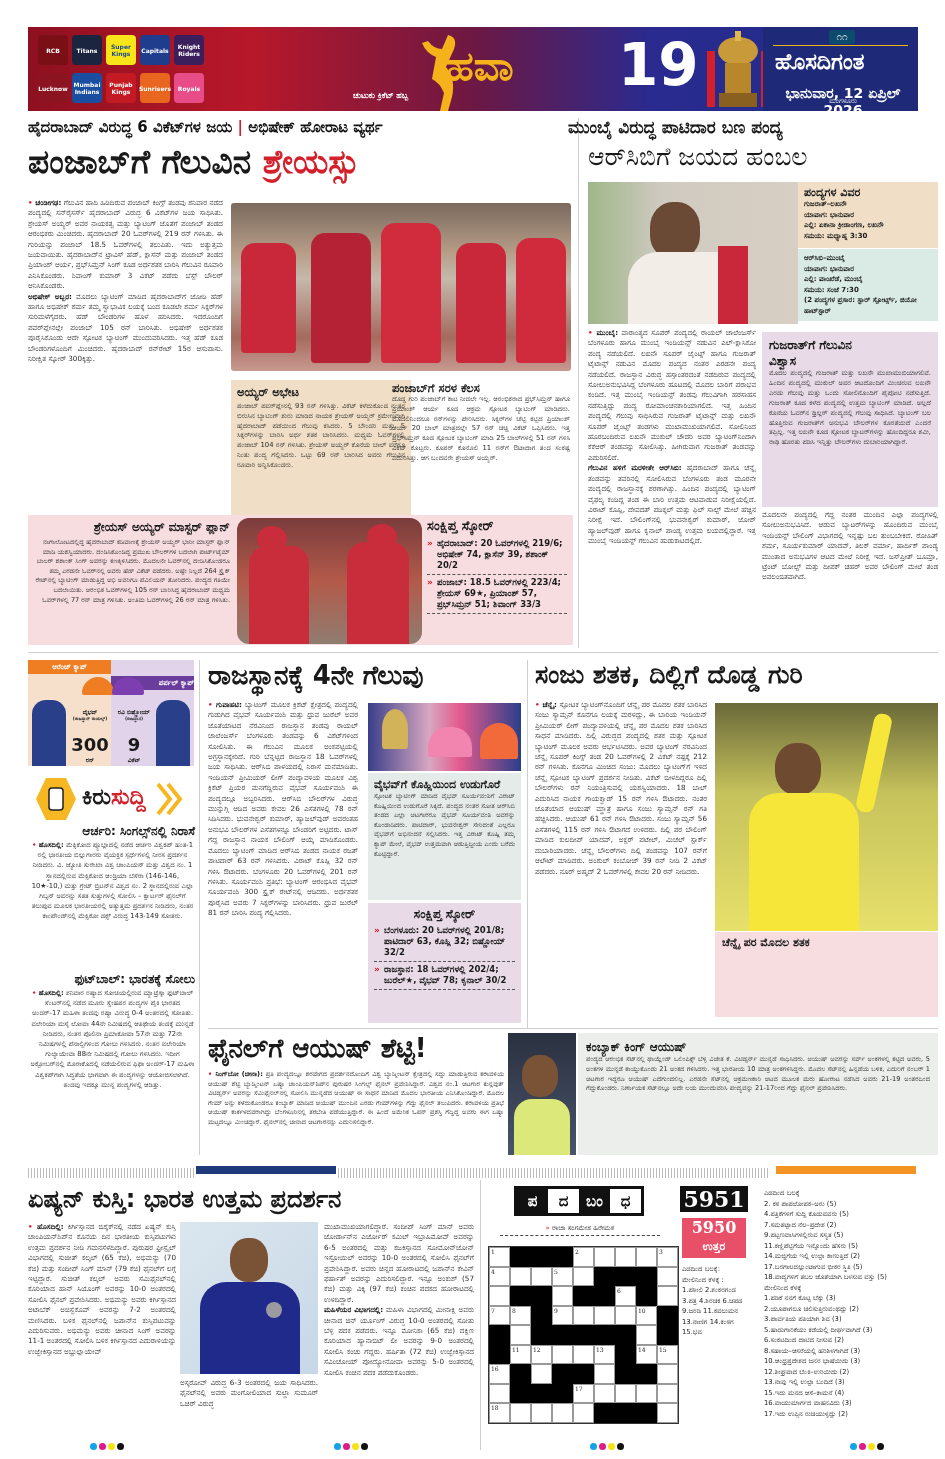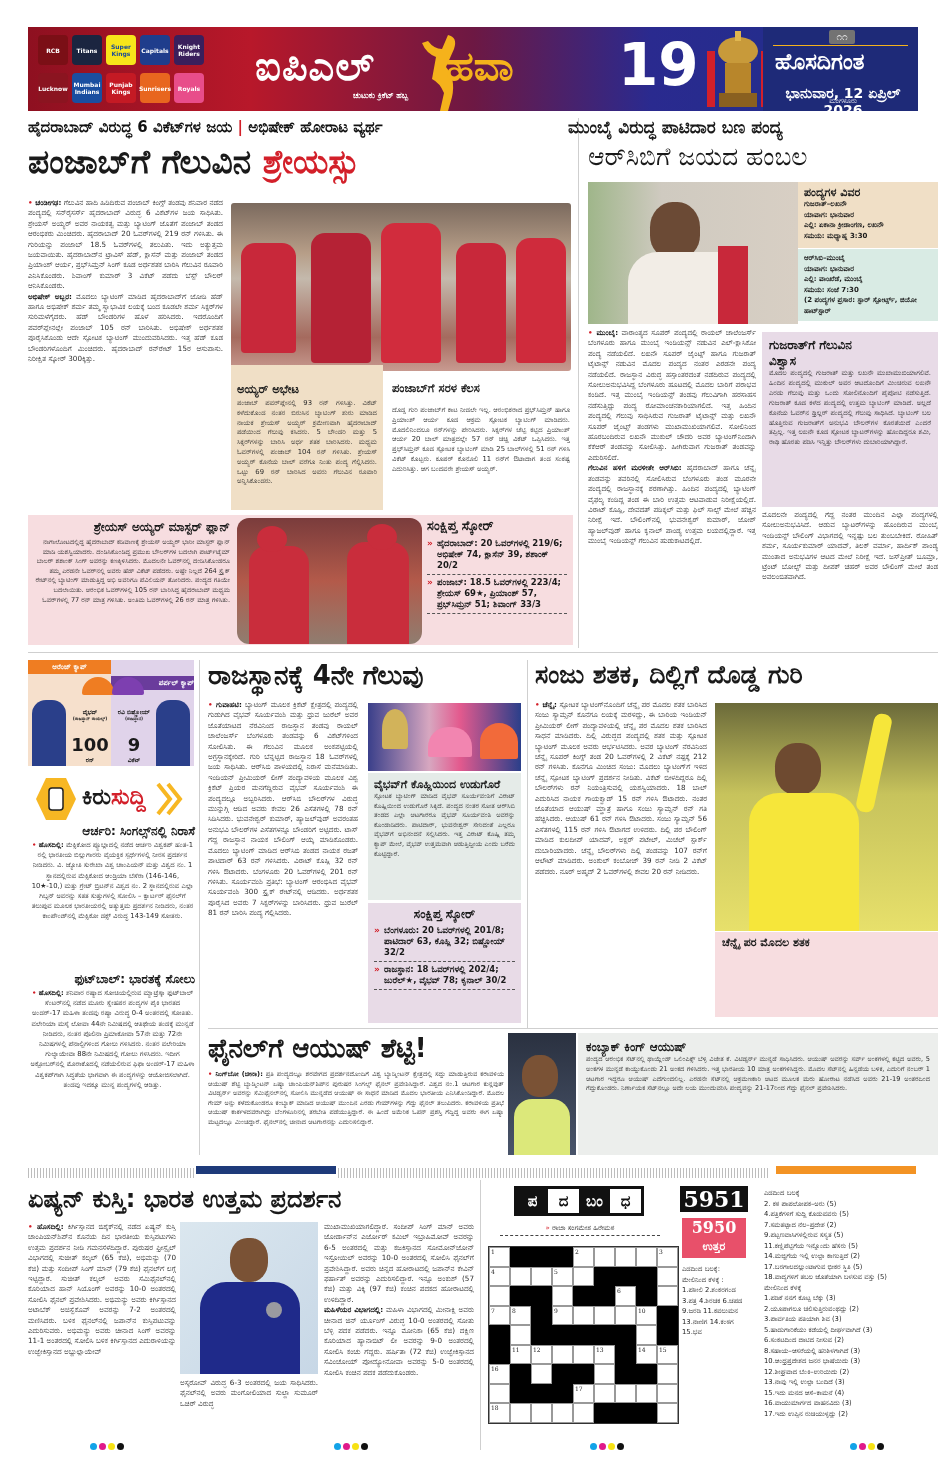--- a/index.html
+++ b/index.html
@@ -14,21 +14,21 @@
 
 #mast{left:28px;top:27px;width:890px;height:84px;background:linear-gradient(90deg,#8e1020 0%,#b8182a 25%,#6d1843 50%,#2a2a8f 70%,#1e2f8a 100%)}
 .team{position:absolute;width:30px;height:30px;border-radius:4px;font-size:6px;font-weight:bold;display:flex;align-items:center;justify-content:center;text-align:center;color:#fff}
 .mast-title{position:absolute;left:227px;top:16px;font-size:40px;font-weight:bold;color:#fff;letter-spacing:1px}
 .mast-hava{position:absolute;left:418px;top:16px;font-size:40px;font-weight:bold;color:#f5b21b}
 .mast-19{position:absolute;left:590px;top:8px;font-size:58px;font-weight:bold;color:#fff;line-height:60px}
 .mast-sub{position:absolute;left:325px;top:64px;font-size:8px;color:#fff;font-weight:bold}
 .trophy{position:absolute;left:675px;top:2px;width:70px;height:82px}
 .paper{position:absolute;left:735px;top:0;width:155px;height:84px;background:#1e2a78}
 .paper-name{position:absolute;left:12px;top:22px;font-size:22px;font-weight:bold;color:#fff}
-.paper-num{position:absolute;left:66px;top:3px;width:26px;height:14px;background:#737373;color:#fff;font-size:10px;text-align:center;line-height:14px;border-radius:2px}
+.paper-num{position:absolute;left:66px;top:3px;width:26px;height:14px;background:#0c4a6e;color:#fff;font-size:10px;text-align:center;line-height:14px;border-radius:2px}
 .paper-date{position:absolute;left:10px;top:58px;font-size:14px;color:#fff;font-weight:bold;width:140px;text-align:center}
 .paper-city{position:absolute;left:10px;top:70px;font-size:7px;color:#fff;width:140px;text-align:center}
 .gold-line{position:absolute;left:10px;top:18px;width:135px;height:1px;background:#f5b21b}
 
 .beige{background:#f0dfc6}
 .pink{background:#f7dde0}
 .lav{background:#e8dbe7}
 .mint{background:#d9ebe4}
 .grey{background:#eceeec}
 .score-item{font-size:8.5px;line-height:11px;color:#1a1a1a;padding:2px 0 3px 10px;border-bottom:1px dashed #555;position:relative;font-weight:bold}
@@ -49,21 +49,20 @@
   <div class="team" style="left:10px;top:8px;background:#7b0f16">RCB</div>
   <div class="team" style="left:44px;top:8px;background:#1b2540">Titans</div>
   <div class="team" style="left:78px;top:8px;background:#f7e51a;color:#1d4d96">Super Kings</div>
   <div class="team" style="left:112px;top:8px;background:#1f3d8c">Capitals</div>
   <div class="team" style="left:146px;top:8px;background:#3a1f5c">Knight Riders</div>
   <div class="team" style="left:10px;top:46px;background:#8b1420">Lucknow</div>
   <div class="team" style="left:44px;top:46px;background:#1a4ea0">Mumbai Indians</div>
   <div class="team" style="left:78px;top:46px;background:#c41a24">Punjab Kings</div>
   <div class="team" style="left:112px;top:46px;background:#e8661f">Sunrisers</div>
   <div class="team" style="left:146px;top:46px;background:#e84d8a">Royals</div>
-  <div class="mast-title">ಐಪಿಎಲ್</div>
   <svg class="abs" style="left:390px;top:4px" width="48" height="80">
     <path d="M30 4 q10 2 6 14 l-8 18 q10 12 6 30 l-4 14 h-8 l4-18 q-4-10-12-14 l4-22 q-10-4-14-14 l6-2 q6 8 14 8 z" fill="#f5b21b"></path>
   </svg>
   <div class="mast-hava">ಹವಾ</div>
   <div class="mast-19">19</div>
   <div class="mast-sub">ಚುಟುಕು ಕ್ರಿಕೆಟ್ ಹಬ್ಬ</div>
   <svg class="trophy" viewBox="0 0 70 82">
     <rect x="4" y="22" width="8" height="56" fill="#d3202a"></rect>
       <rect x="58" y="22" width="8" height="56" fill="#d3202a"></rect>
     <ellipse cx="35" cy="22" rx="20" ry="14" fill="#c89a3a"></ellipse>
@@ -98,26 +97,26 @@
 </div>
 
 <div class="photo" style="left:231px;top:203px;width:340px;height:168px;background:linear-gradient(180deg,#7b6a5e 0%,#b79e88 30%,#c4b9ac 45%,#a56a5e 80%,#c89a90 100%)">
   <div style="position:absolute;left:10px;top:40px;width:55px;height:110px;background:#c8283a;border-radius:14px 14px 4px 4px"></div>
   <div style="position:absolute;left:80px;top:30px;width:60px;height:130px;background:#b52235;border-radius:14px 14px 4px 4px"></div>
   <div style="position:absolute;left:150px;top:20px;width:60px;height:140px;background:#d12c3d;border-radius:14px 14px 4px 4px"></div>
   <div style="position:absolute;left:225px;top:40px;width:50px;height:120px;background:#c8283a;border-radius:14px 14px 4px 4px"></div>
   <div style="position:absolute;left:285px;top:35px;width:50px;height:125px;background:#cf2b3c;border-radius:14px 14px 4px 4px"></div>
 </div>
 
-<div class="abs beige" style="left:231px;top:365px;width:152px;height:145px;padding:17px 6px">
+<div class="abs beige" style="left:231px;top:380px;width:180px;height:145px;padding:5px 6px">
   <div style="font-size:11.5px;font-weight:bold;margin-bottom:3px">ಅಯ್ಯರ್ ಅಭೇಟ</div>
   <div class="body-text" style="font-size:6.8px;line-height:9.8px;height:118px">ಪಂಜಾಬ್ ಪವರ್‌ಪ್ಲೇನಲ್ಲಿ 93 ರನ್ ಗಳಿಸಿತ್ತು. ವಿಕೆಟ್ ಕಳೆದುಕೊಂಡ ನಂತರ ಬಿರುಸಿನ ಬ್ಯಾಟಿಂಗ್ ಶುರು ಮಾಡಿದ ನಾಯಕ ಶ್ರೇಯಸ್ ಅಯ್ಯರ್ ಕ್ರಮೇಣವಾಗಿ ಹೈದರಾಬಾದ್ ಪಡೆಯಿಂದ ಗೆಲುವು ಕಸಿದರು. 5 ಬೌಂಡರಿ ಮತ್ತು 5 ಸಿಕ್ಸರ್‌ಗಳನ್ನು ಬಾರಿಸಿ ಅರ್ಧ ಶತಕ ಬಾರಿಸಿದರು. ಮಧ್ಯಮ ಓವರ್‌ಗಳಲ್ಲಿ ಪಂಜಾಬ್ 104 ರನ್ ಗಳಿಸಿತು. ಶ್ರೇಯಸ್ ಅಯ್ಯರ್ ಕೊನೆಯ ಬಾಲ್ ವರೆಗೂ ನಿಂತು ಪಂದ್ಯ ಗೆಲ್ಲಿಸಿದರು. ಒಟ್ಟು 69 ರನ್ ಬಾರಿಸಿದ ಅವರು ಗೆಲುವಿನ ರೂವಾರಿ ಅನ್ನಿಸಿಕೊಂಡರು.</div>
 </div>
 <div class="abs" style="left:390px;top:376px;width:182px;height:145px;padding:5px 2px">
-  <div style="font-size:11.5px;font-weight:bold;margin-bottom:11px">ಪಂಜಾಬ್‌ಗೆ ಸರಳ ಕೆಲಸ</div>
+  <div style="font-size:11.5px;font-weight:bold;margin-bottom:0">ಪಂಜಾಬ್‌ಗೆ ಸರಳ ಕೆಲಸ</div>
   <div class="body-text" style="font-size:6.8px;line-height:9.8px;height:118px">ದೊಡ್ಡ ಗುರಿ ಪಂಜಾಬ್‌ಗೆ ಕಾಟ ನೀಡಲೇ ಇಲ್ಲ. ಆರಂಭಿಕರಾದ ಪ್ರಭ್‌ಸಿಮ್ರನ್ ಹಾಗೂ ಪ್ರಿಯಾಂಶ್ ಆರ್ಯ ಕೂಡ ಆಕ್ರಮ ಸ್ಫೋಟಕ ಬ್ಯಾಟಿಂಗ್ ಮಾಡಿದರು. ಮೊದಲಿನಿಂದಲೂ ರನ್‌ಗಳನ್ನು ಪೇರಿಸಿದರು. ಸಿಕ್ಸರ್‌ಗಳ ಚೆಟ್ಟಿ ಕಟ್ಟಿದ ಪ್ರಿಯಾಂಶ್ ಆರ್ಯ 20 ಬಾಲ್ ಮಾತ್ರದಲ್ಲೇ 57 ರನ್ ಚಚ್ಚಿ ವಿಕೆಟ್ ಒಪ್ಪಿಸಿದರು. ಇತ್ತ ಪ್ರಭ್‌ಸಿಮ್ರನ್ ಕೂಡ ಸ್ಫೋಟಕ ಬ್ಯಾಟಿಂಗ್ ಮಾಡಿ 25 ಬಾಲ್‌ಗಳಲ್ಲಿ 51 ರನ್ ಗಳಿಸಿ ವಿಕೆಟ್ ಕೊಟ್ಟರು. ಕೂಪರ್ ಕೊನೊಲಿ 11 ರನ್‌ಗೆ ಔಟಾದಾಗ ತಂಡ ಸಂಕಷ್ಟ ಎದುರಿಸಿತ್ತು. ಆಗ ಬಂದವರೇ ಶ್ರೇಯಸ್ ಅಯ್ಯರ್.</div>
 </div>
 
 <div class="abs pink" style="left:28px;top:515px;width:545px;height:130px"></div>
 <div class="abs" style="left:30px;top:520px;width:200px;font-size:12px;font-weight:bold;text-align:right">ಶ್ರೇಯಸ್ ಅಯ್ಯರ್ ಮಾಸ್ಟರ್ ಪ್ಲಾನ್</div>
 <div class="abs body-text" style="left:30px;top:538px;width:200px;height:105px;font-size:6.6px;line-height:9.6px;text-align:right">ನಾಗಾಲೋಟದಲ್ಲಿದ್ದ ಹೈದರಾಬಾದ್ ಕಡಿವಾಣಕ್ಕೆ ಶ್ರೇಯಸ್ ಅಯ್ಯರ್ ಭಾರೀ ಮಾಸ್ಟರ್ ಪ್ಲಾನ್ ಮಾಡಿ ಯಶಸ್ವಿಯಾದರು. ದಂಡಿಸಿಕೊಂಡಿದ್ದ ಪ್ರಮುಖ ಬೌಲರ್‌ಗಳ ಬದಲಾಗಿ ಪಾರ್ಟ್‌ಟೈಮ್ ಬಾಲರ್ ಶಶಾಂಕ್ ಸಿಂಗ್ ಅವರನ್ನು ಕಣಕ್ಕಿಳಿಸಿದರು. ಮೊದಲನೇ ಓವರ್‌ನಲ್ಲಿ ದಂಡಿಸಿಕೊಂಡರೂ ತಮ್ಮ ಎರಡನೇ ಓವರ್‌ನಲ್ಲಿ ಅವರು ಹೆಡ್ ವಿಕೆಟ್ ಪಡೆದರು. ಅಷ್ಟೇ ನಿಲ್ಲದೆ 264 ಸ್ಟ್ರೈಕ್ ರೇಟ್‌ನಲ್ಲಿ ಬ್ಯಾಟಿಂಗ್ ಮಾಡುತ್ತಿದ್ದ ಅಭಿ ಅವರಿಗೂ ಪೆವಿಲಿಯನ್ ತೋರಿದರು. ಪಂದ್ಯದ ಗತಿಯೇ ಬದಲಾಯಿತು. ಆರಂಭಿಕ ಓವರ್‌ಗಳಲ್ಲಿ 105 ರನ್ ಬಾರಿಸಿದ್ದ ಹೈದರಾಬಾದ್ ಮಧ್ಯಮ ಓವರ್‌ಗಳಲ್ಲಿ 77 ರನ್ ಮಾತ್ರ ಗಳಿಸಿತು. ಅಂತಿಮ ಓವರ್‌ಗಳಲ್ಲಿ 26 ರನ್ ಮಾತ್ರ ಗಳಿಸಿತು.</div>
 <div class="photo" style="left:237px;top:518px;width:185px;height:126px;border-radius:12px;background:linear-gradient(180deg,#7a3c3c,#b35a4a 50%,#8f7d70)">
   <div style="position:absolute;left:12px;top:28px;width:60px;height:100px;background:#c92d3c;border-radius:18px 18px 0 0"></div>
   <div style="position:absolute;left:110px;top:24px;width:62px;height:102px;background:#c92d3c;border-radius:18px 18px 0 0"></div>
   <div style="position:absolute;left:20px;top:8px;width:30px;height:26px;background:#c92d3c;border-radius:50%"></div>
@@ -176,21 +175,21 @@
   <div class="abs" style="left:4px;top:40px;width:34px;height:66px;background:#2a3f8a;border-radius:14px 14px 0 0"></div>
   <div class="abs" style="left:128px;top:40px;width:34px;height:66px;background:#2a3f8a;border-radius:14px 14px 0 0"></div>
   <div class="abs" style="left:40px;top:48px;width:44px;font-size:6px;font-weight:bold;text-align:center;line-height:7px">
     <div>ವೈಭವ್</div>
     <div style="font-size:4.5px">(ರಾಜಸ್ಥಾನ್ ರಾಯಲ್ಸ್)</div>
   </div>
   <div class="abs" style="left:84px;top:48px;width:44px;font-size:6px;font-weight:bold;text-align:center;line-height:7px">
     <div>ರವಿ ಬಿಷ್ಣೋಯ್</div>
     <div style="font-size:4.5px">(ರಾಜಸ್ಥಾನ)</div>
   </div>
-  <div class="abs" style="left:40px;top:74px;width:44px;font-size:18px;font-weight:bold;text-align:center">100</div>
+  <div class="abs" style="left:40px;top:74px;width:44px;font-size:18px;font-weight:bold;text-align:center">300</div>
   <div class="abs" style="left:84px;top:74px;width:44px;font-size:18px;font-weight:bold;text-align:center">9</div>
   <div class="abs" style="left:40px;top:96px;width:44px;font-size:6px;font-weight:bold;text-align:center">ರನ್</div>
   <div class="abs" style="left:84px;top:96px;width:44px;font-size:6px;font-weight:bold;text-align:center">ವಿಕೆಟ್</div>
 </div>
 
 <div class="abs" style="left:36px;top:778px;width:150px;height:42px">
   <svg class="abs" style="left:0;top:0" width="40" height="42">
     <polygon points="10,0 30,0 40,21 30,42 10,42 0,21" fill="#f7b723"></polygon>
     <rect x="13" y="10" width="14" height="22" rx="3" fill="#fff" stroke="#222" stroke-width="1.5"></rect>
   </svg>

